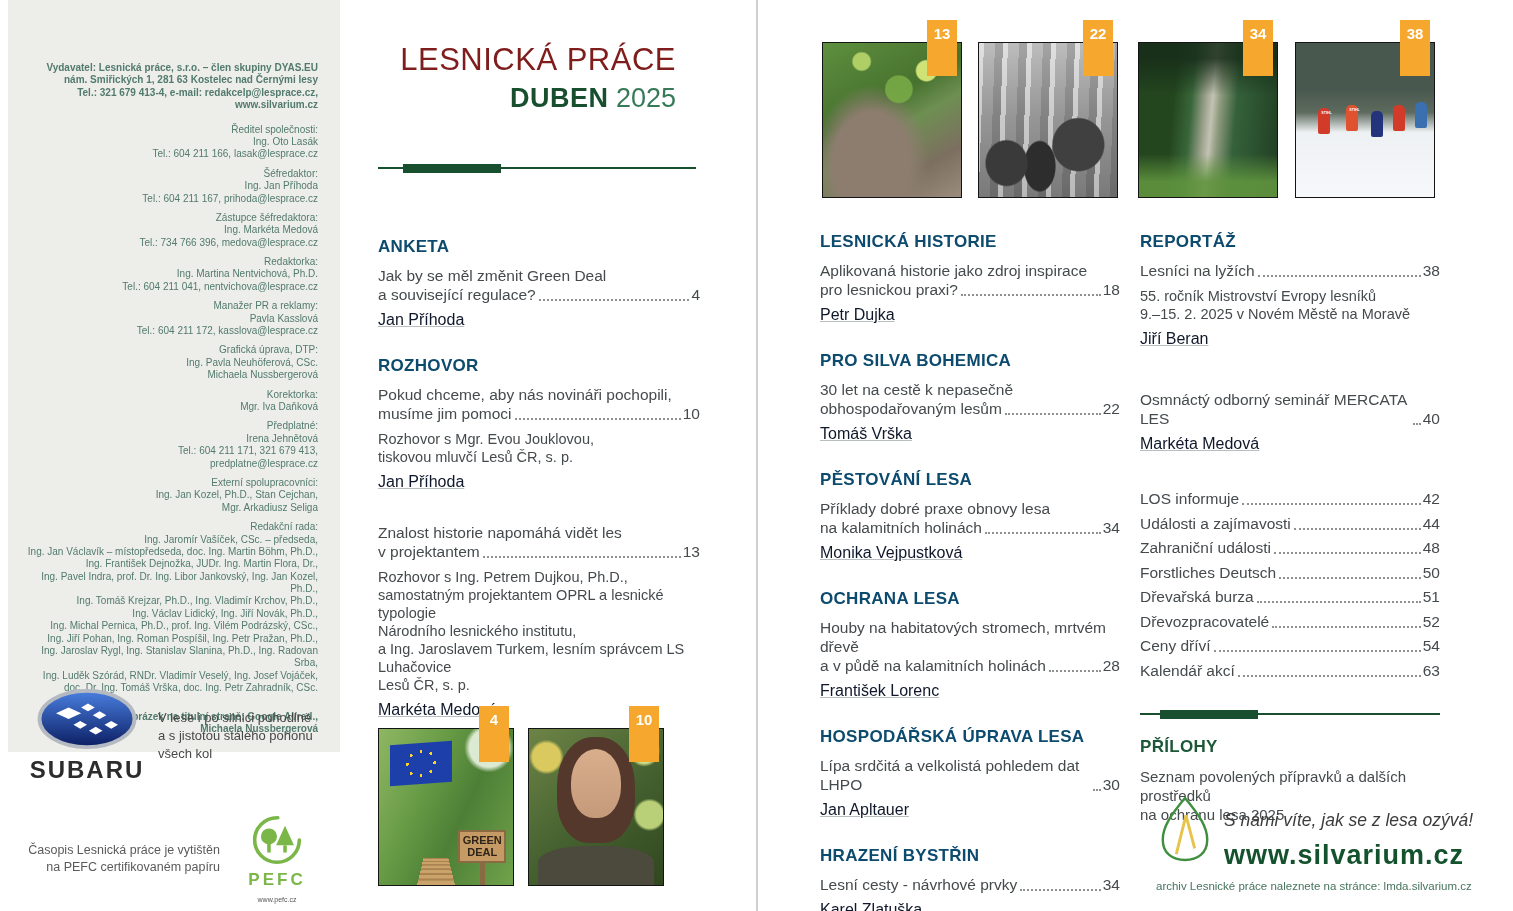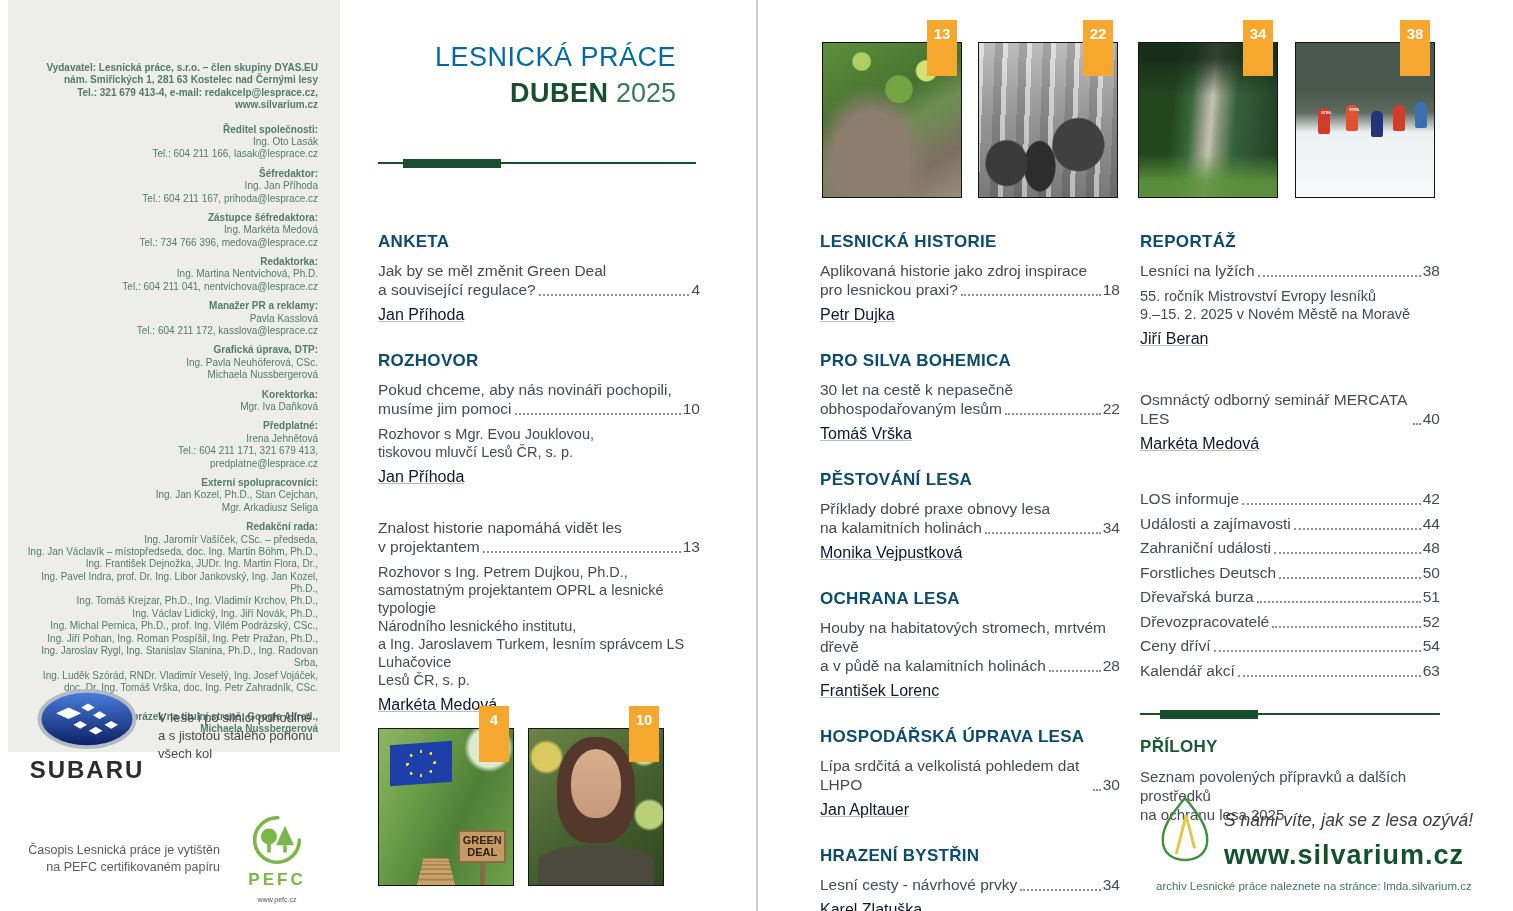--- a/index.html
+++ b/index.html
@@ -5,41 +5,41 @@
   html,body{margin:0;padding:0;background:#ffffff;}
   body{width:1513px;height:911px;position:relative;overflow:hidden;
        font-family:"Liberation Sans","DejaVu Sans",sans-serif;color:#454a4d;}
 
   
   .sidebar{position:absolute;left:8px;top:0;width:332px;height:752px;background:#edeeea;
            box-sizing:border-box;padding:62px 22px 0 12px;text-align:right;
            color:#527a6e;font-size:10px;line-height:1.24;}
   .sb-pub{font-weight:bold;margin-bottom:12px;}
   .sb-group{margin-bottom:7px;}
-  .sb-label{font-weight:bold;text-align:right;}
+  .sb-label{font-weight:normal;text-align:right;}
   .sb-credit{font-weight:bold;margin-top:16px;}
 
   .subaru{position:absolute;left:28px;top:688px;width:292px;display:flex;gap:12px;align-items:center;text-align:left;}
   .subaru-logo{width:118px;flex:none;text-align:center;}
   .subaru-word{font-size:24px;font-weight:bold;color:#2c2c2c;letter-spacing:2px;margin-top:2px;}
   .subaru-tag{font-size:13px;color:#474747;line-height:1.4;}
 
   .pefc{position:absolute;left:28px;top:815px;width:292px;display:flex;gap:14px;align-items:center;}
   .pefc-note{flex:1;text-align:right;font-size:12.5px;color:#5a5a5a;line-height:1.4;}
   .pefc-logo{width:86px;flex:none;text-align:center;}
   .pefc-word{font-size:17px;font-weight:bold;color:#7ab648;letter-spacing:3px;margin-top:1px;}
   .pefc-url{font-size:7px;color:#555;margin-top:6px;}
 
   
   .vline{position:absolute;left:756px;top:0;width:2px;height:911px;background:#cfcfcf;}
 
   
   .col-center{position:absolute;left:378px;top:42px;width:322px;}
   .title-block{text-align:right;padding-right:24px;}
-  .t1{font-size:27px;letter-spacing:.5px;color:#0369a1;}
+  .t1{font-size:31px;letter-spacing:.5px;color:#7f1d1d;}
   .t2{font-size:27px;margin-top:5px;color:#377a58;}
   .t2 .month{font-weight:bold;color:#174f2f;letter-spacing:.5px;}
   .rule{position:relative;height:9px;margin-top:50px;}
   .rule::before{content:'';position:absolute;left:0;right:4px;top:3px;height:2px;background:#174f2f;}
   .rule::after{content:'';position:absolute;left:25px;width:98px;top:0;height:9px;background:#174f2f;}
 
   
   .toc{margin-top:64px;}
   .sec + .sec{margin-top:27px;}
   .toc-h{font-size:17px;font-weight:bold;color:#0c4a6e;margin:0 0 9px;letter-spacing:.3px;}

